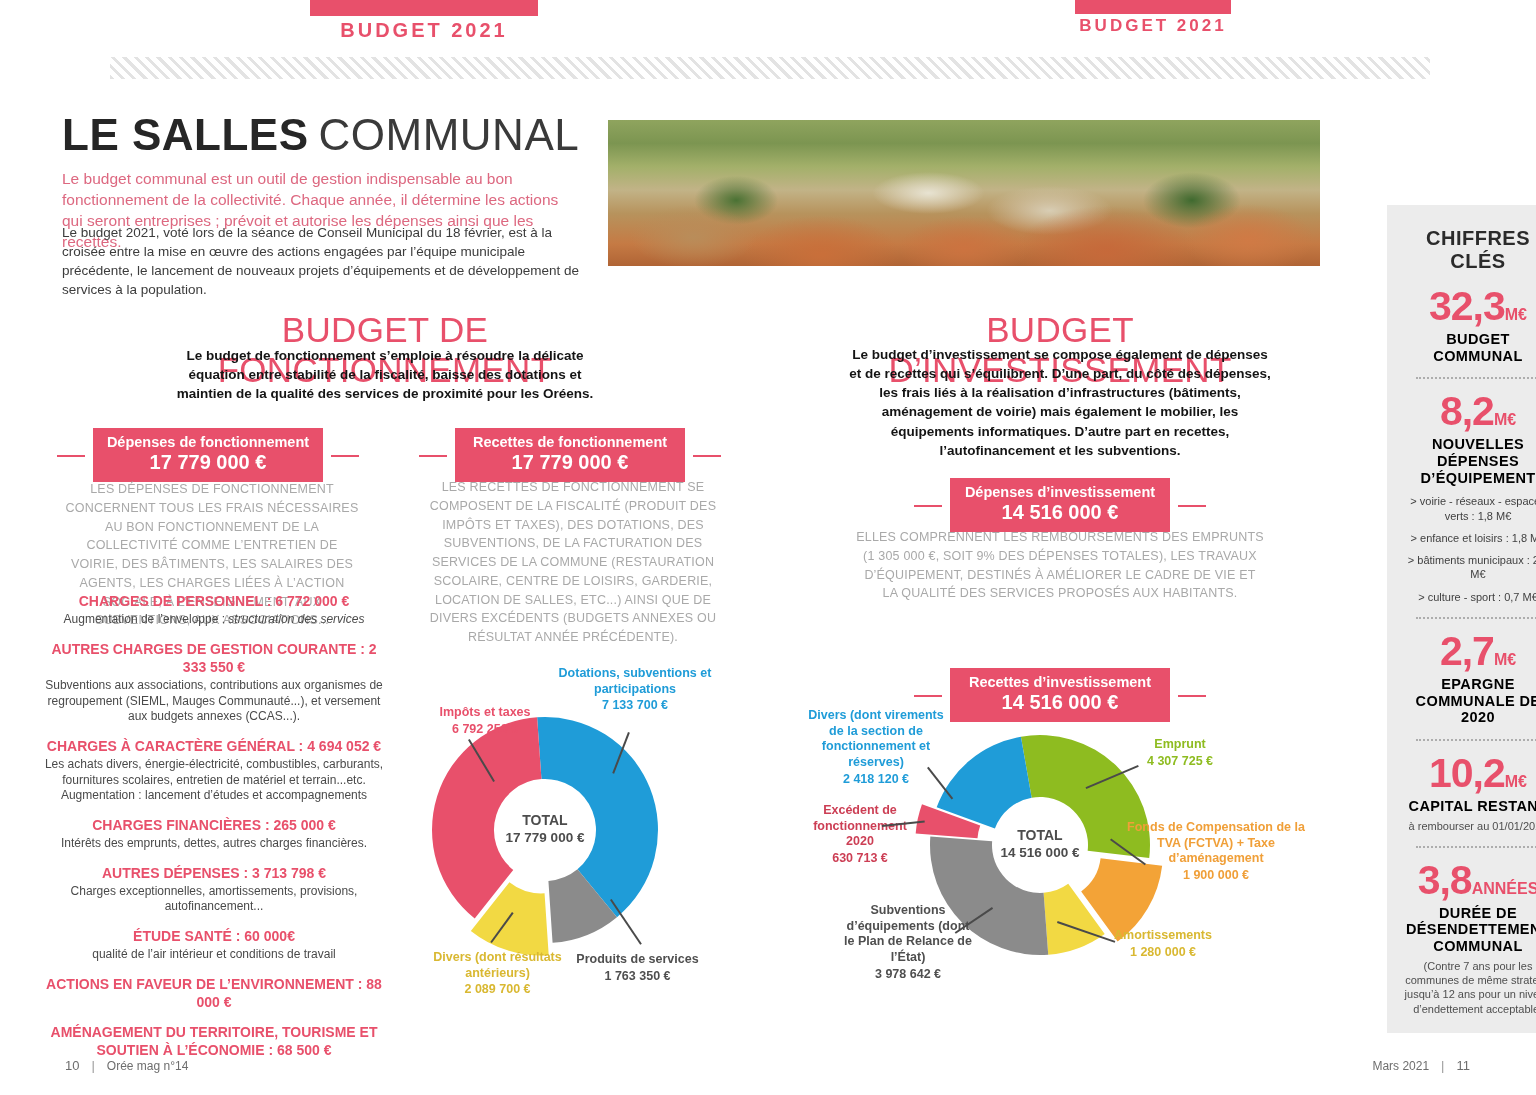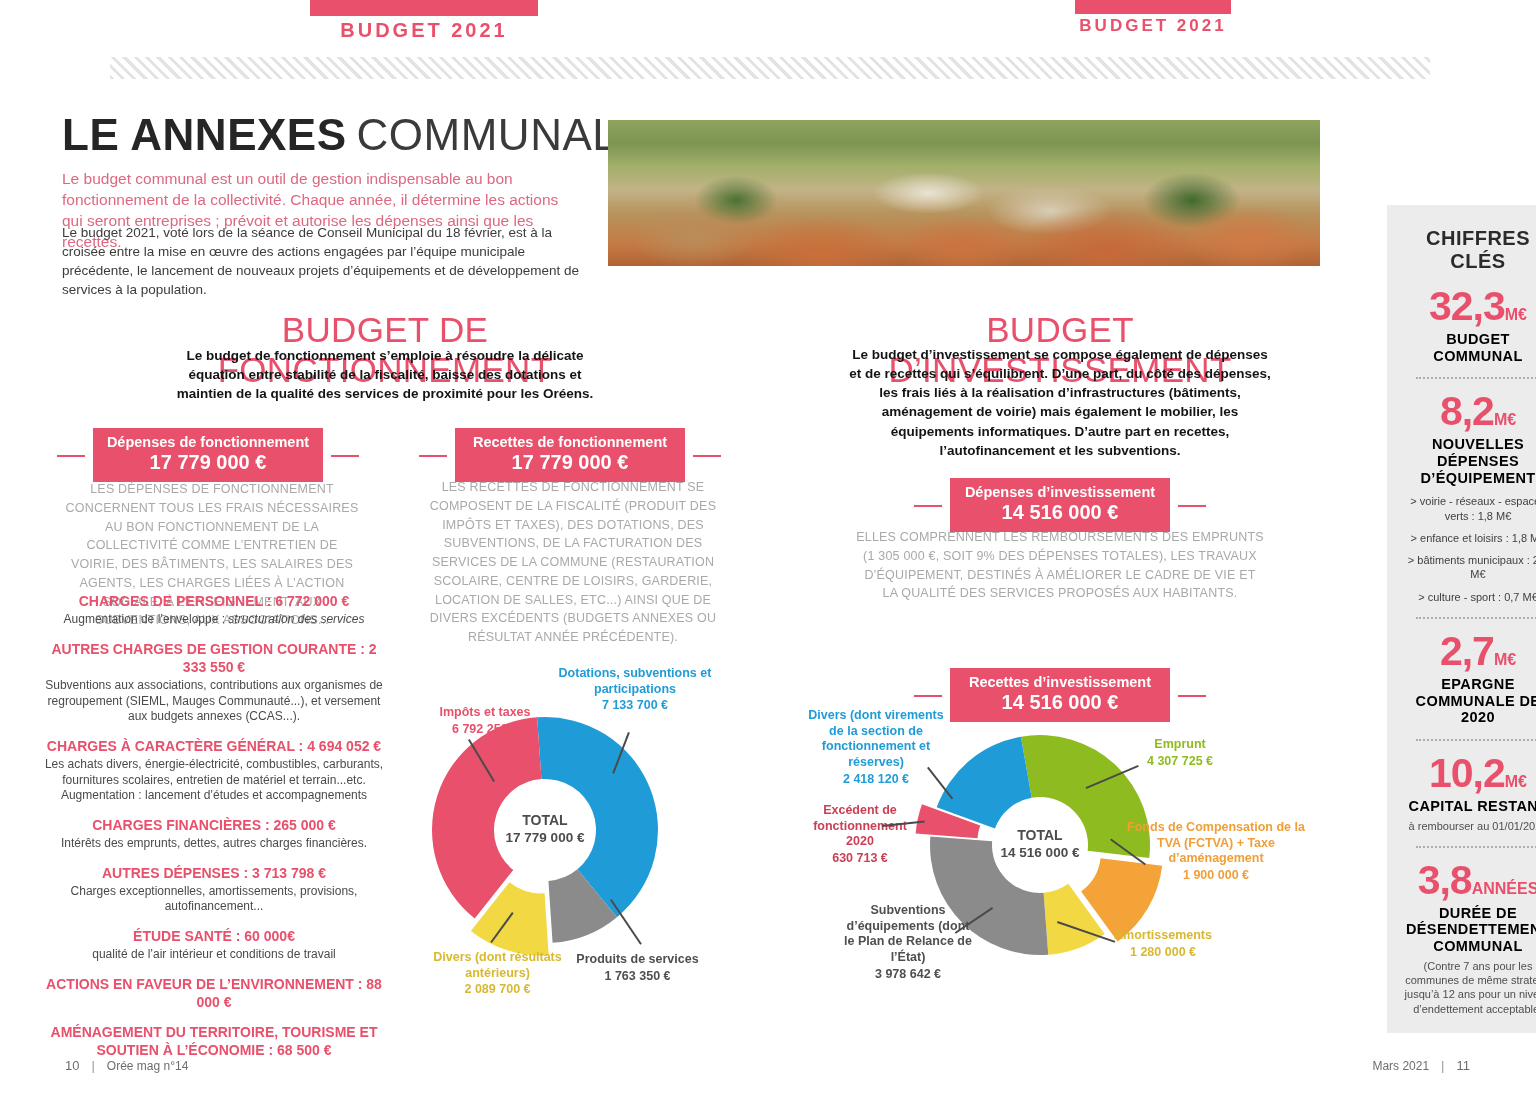--- a/index.html
+++ b/index.html
@@ -84,21 +84,21 @@
 <body>
 
 <div class="topbar" style="left:310px;width:228px;"></div>
 <div class="topbar-label" style="left:310px;top:19px;width:228px;font-size:20px;">BUDGET 2021</div>
 <div class="topbar" style="left:1075px;width:156px;height:14px;"></div>
 <div class="topbar-label" style="left:1075px;top:16px;width:156px;font-size:17px;">BUDGET 2021</div>
 
 <div class="stripes"></div>
 
 <div class="main-title">
-  <span class="b">LE ANNEXES</span><span class="l">COMMUNAL</span>
+  <span class="b">LE SALLES</span><span class="l">COMMUNAL</span>
 </div>
 <div class="lead">Le budget communal est un outil de gestion indispensable au bon fonctionnement de la collectivité. Chaque année, il détermine les actions qui seront entreprises ; prévoit et autorise les dépenses ainsi que les recettes.</div>
 <div class="intro-body">Le budget 2021, voté lors de la séance de Conseil Municipal du 18 février, est à la croisée entre la mise en œuvre des actions engagées par l’équipe municipale précédente, le lancement de nouveaux projets d’équipements et de développement de services à la population.</div>
 
 <div class="photo"></div>
 
 <aside class="sidebar">
   <div class="sb-title">CHIFFRES CLÉS</div>
 
   <div>

